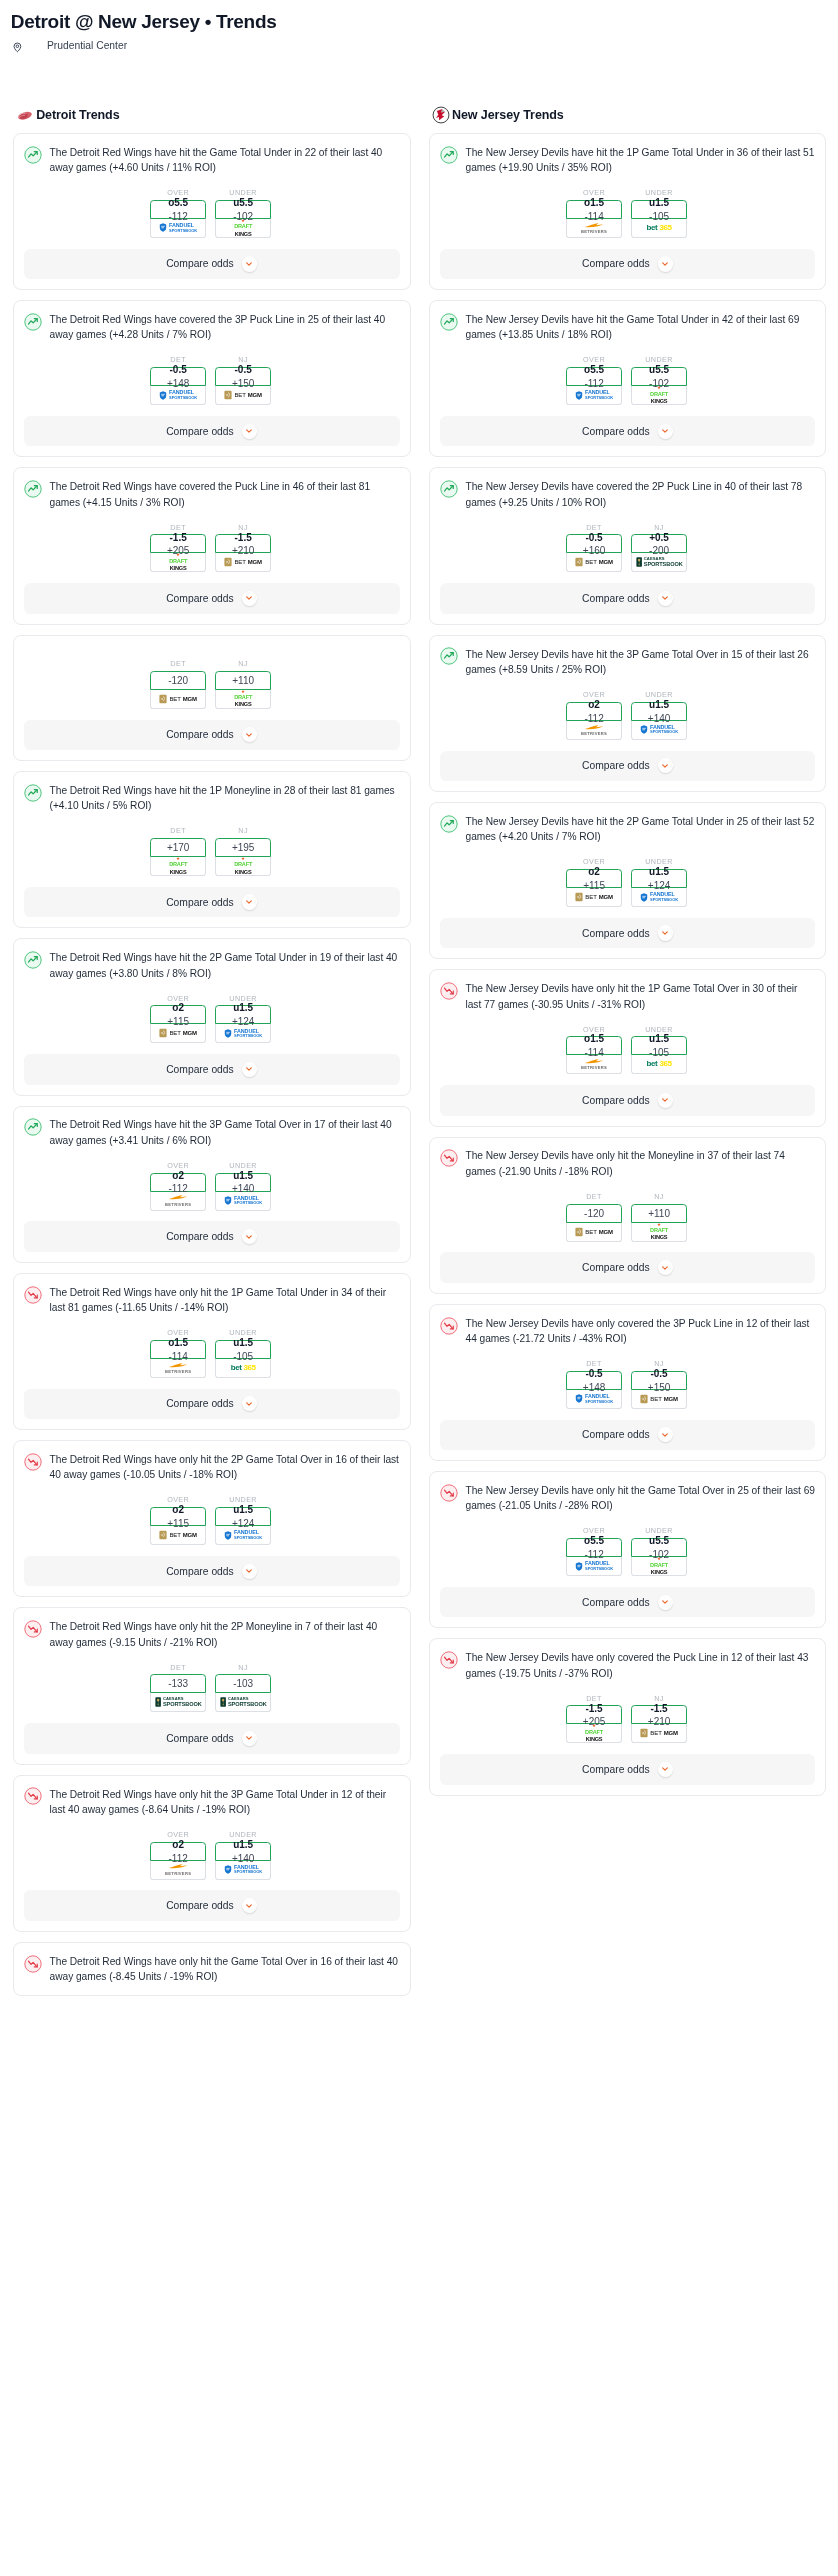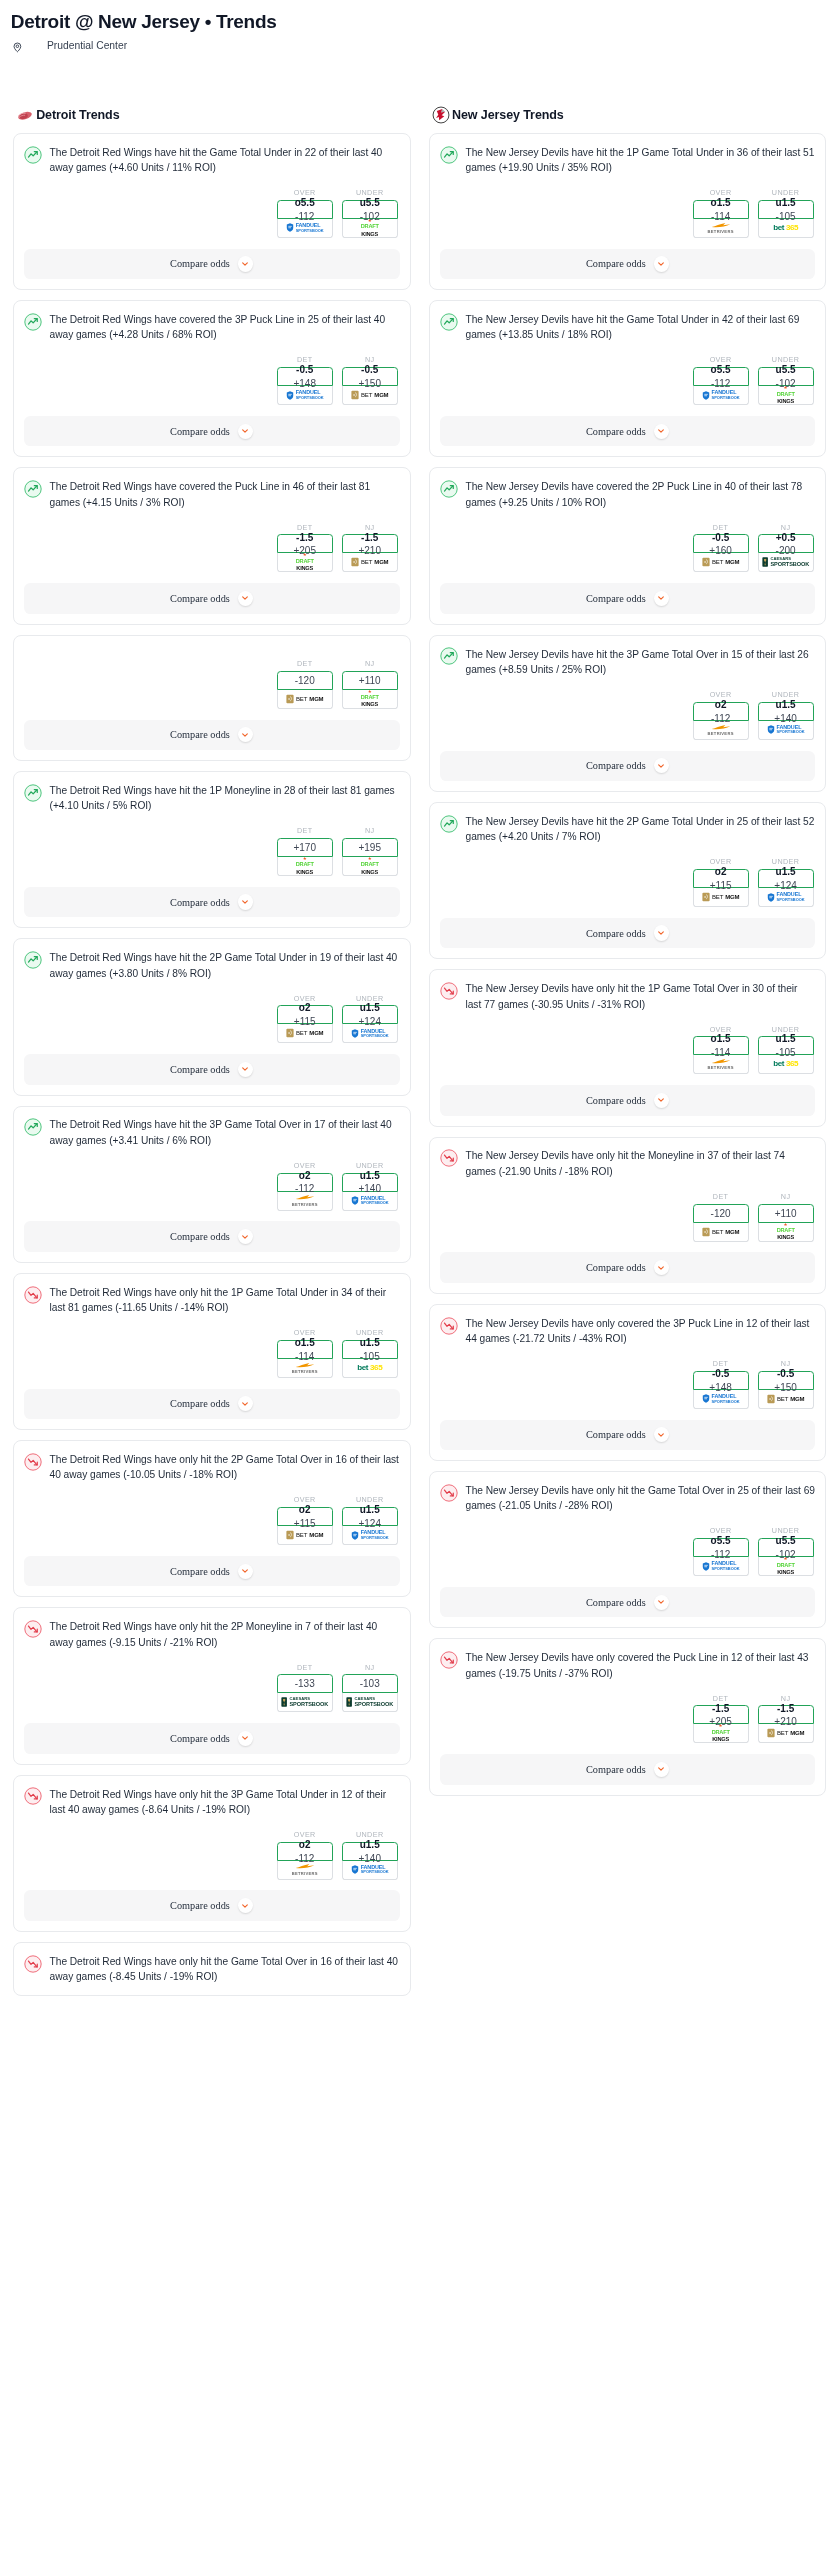--- a/index.html
+++ b/index.html
@@ -62,21 +62,21 @@
   .trend-text {
     font-size: 10.2px;
     line-height: 1.52;
     color: #1f2937;
     letter-spacing: -0.04px;
   }
 
   
   .odds-area {
     display: flex;
-    justify-content: flex-end;
+    justify-content: center;
     gap: 9px;
     padding: 12.5px 1.8px 0 0;
   }
   .odds-cell { width: 56px; }
   .odds-label {
     font-size: 7.2px;
     letter-spacing: 0.4px;
     color: #b0b6bd;
     text-align: center;
     padding-bottom: 2.7px;
@@ -136,21 +136,21 @@
     margin-top: 10.8px;
     background: #f6f6f7;
     border-radius: 6.3px;
     height: 30.5px;
     display: flex;
     align-items: center;
     justify-content: center;
     gap: 8px;
     cursor: pointer;
   }
-  .compare .lbl { font-size: 10.3px; font-weight: 500; color: #1f2937; font-family: Liberation Serif, serif; }
+  .compare .lbl { font-size: 10.3px; font-weight: 500; color: #1f2937; }
   .compare .chev {
     width: 15.2px; height: 15.2px; border-radius: 50%;
     background: #fff;
     display: flex; align-items: center; justify-content: center;
     box-shadow: 0 0.9px 1.8px rgba(0,0,0,0.13);
   }
 </style>
 </head>
 <body>
 
@@ -232,21 +232,21 @@
             </span>
           </div>
         </div>
         <div class="trend-card">
           <div class="trend-top">
             <span class="trend-icon"><svg viewBox="0 0 22 22" width="18" height="18">
                 <circle cx="11" cy="11" r="10" fill="#eafaf0" stroke="#4bc47c" stroke-width="1.2"></circle>
                 <path d="M5.5 13.6 L8.6 9.6 L11.2 12 L15.8 7" fill="none" stroke="#21a85a" stroke-width="1.5" stroke-linecap="round" stroke-linejoin="round"></path>
                 <path d="M12.6 7 L16.2 7 L16.2 10.4" fill="none" stroke="#21a85a" stroke-width="1.5" stroke-linecap="round" stroke-linejoin="round"></path>
               </svg></span>
-            <span class="trend-text">The Detroit Red Wings have covered the 3P Puck Line in 25 of their last 40 away games (+4.28 Units / 68% ROI)</span>
+            <span class="trend-text">The Detroit Red Wings have covered the 3P Puck Line in 25 of their last 40 away games (+4.28 Units / 7% ROI)</span>
           </div>
           <div class="odds-area">
             <div class="odds-cell">
               <div class="odds-label">DET</div>
               <div class="odds-box">
                 <span class="odds-line">-0.5</span>
                 <span class="odds-price">+148</span>
               </div>
               <div class="book-box">
                 <span class="bk bk-fd">

